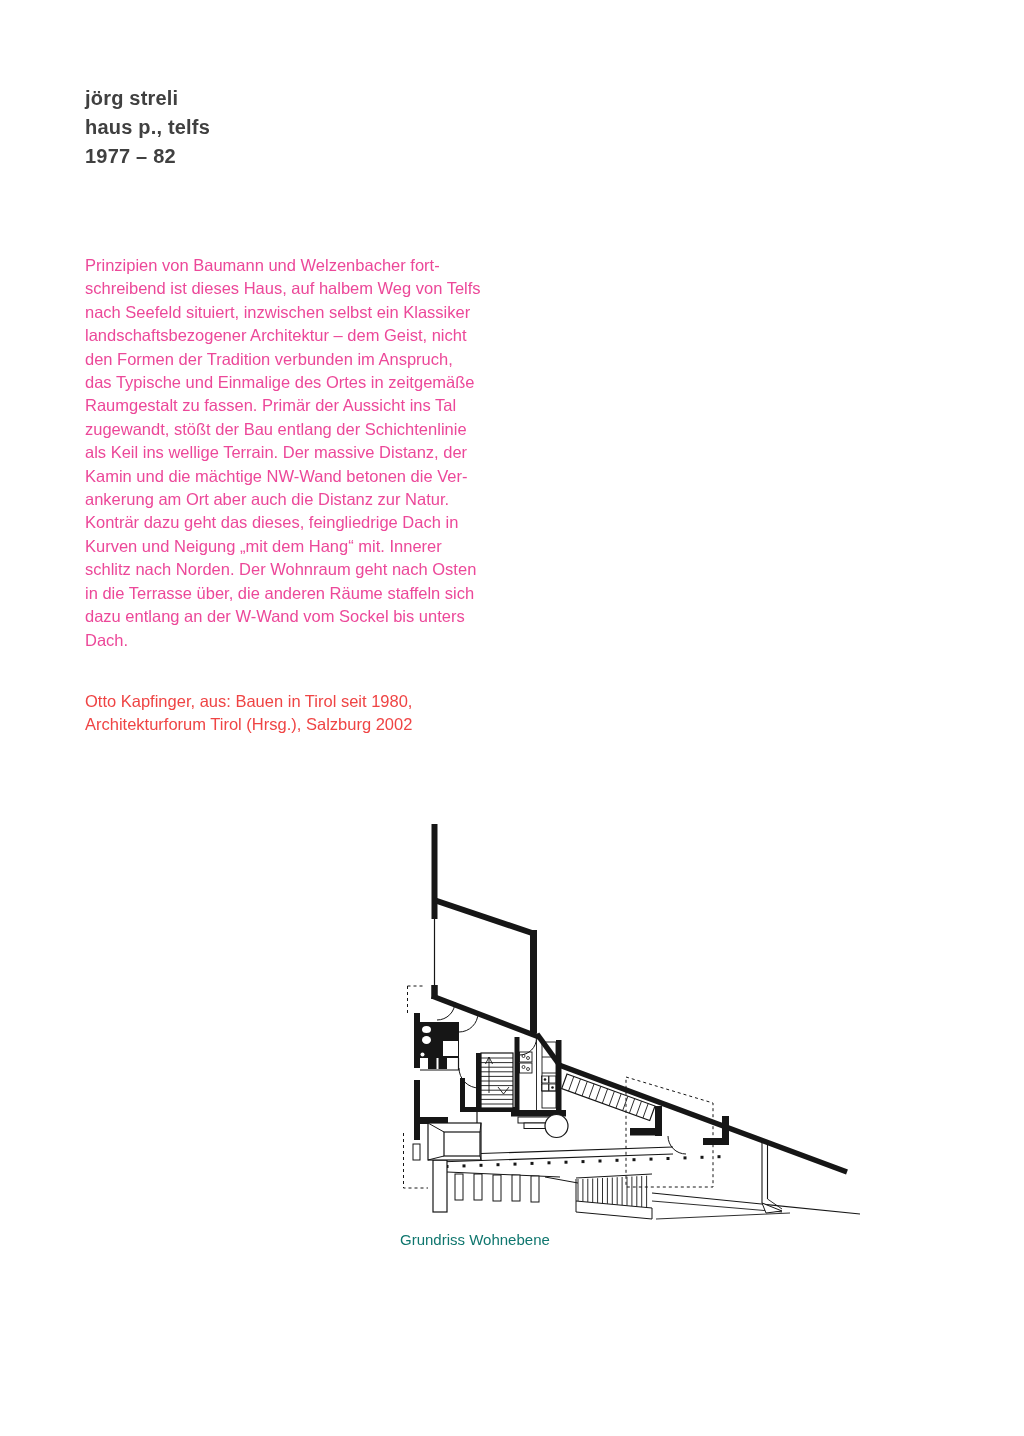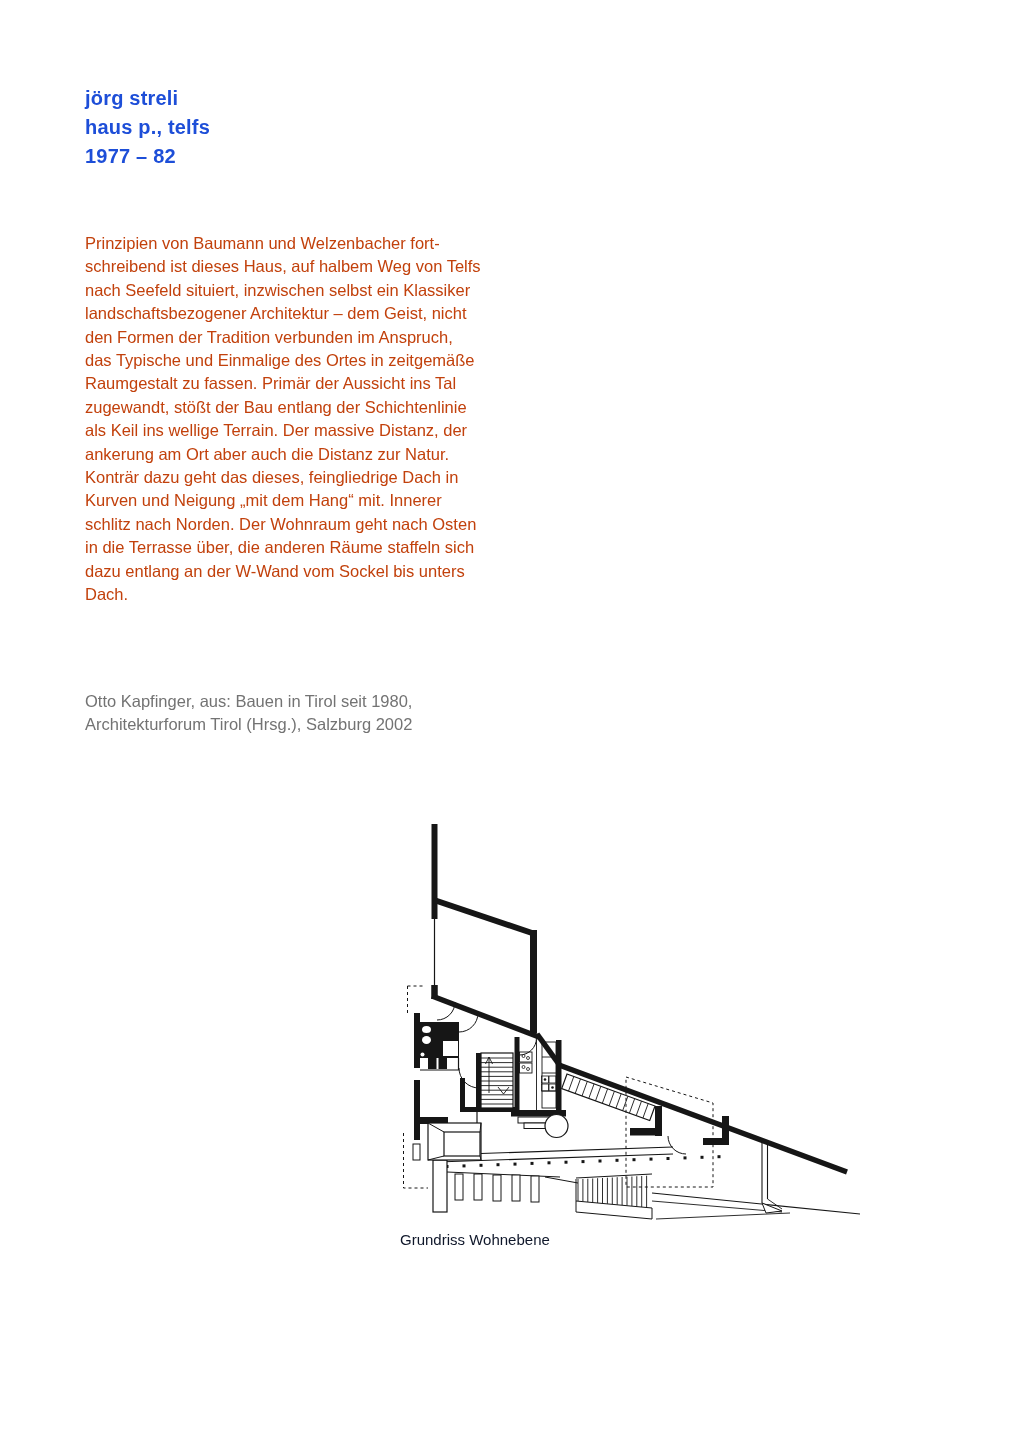--- a/index.html
+++ b/index.html
@@ -2,24 +2,24 @@
 <html><head>
 <meta charset="utf-8">
 <style>
   html,body{margin:0;padding:0;}
   body{
     width:1024px;height:1436px;position:relative;background:#ffffff;
     font-family:"Liberation Sans","DejaVu Sans",sans-serif;
     color:#333332;overflow:hidden;
   }
   .abs{position:absolute;}
-  .title-block{left:85px;top:84px;font-size:20px;line-height:29px;font-weight:bold;color:#1d4ed8;letter-spacing:.2px;}
-  .body-block{left:85px;top:232px;font-size:16.5px;line-height:23.4px;color:#c2410c;white-space:nowrap;}
-  .citation-block{left:85px;top:690px;font-size:16.5px;line-height:23.4px;color:#737373;white-space:nowrap;}
-  .caption{left:400px;top:1231px;font-size:15px;color:#0f172a;}
+  .title-block{left:85px;top:84px;font-size:20px;line-height:29px;font-weight:bold;color:#404040;letter-spacing:.2px;}
+  .body-block{left:85px;top:254px;font-size:16.5px;line-height:23.4px;color:#ec4899;white-space:nowrap;}
+  .citation-block{left:85px;top:690px;font-size:16.5px;line-height:23.4px;color:#ef4444;white-space:nowrap;}
+  .caption{left:400px;top:1231px;font-size:15px;color:#0f766e;}
   .plan{left:398px;top:820px;}
   .ln{fill:none;stroke:#161616;}
   .w{fill:#161616;stroke:none;}
   .wh{fill:#ffffff;stroke:#161616;}
   .whn{fill:#ffffff;stroke:none;}
   .dash{fill:none;stroke:#161616;stroke-width:1;stroke-dasharray:3,3;}
 </style>
 </head>
 <body>
 
@@ -32,20 +32,21 @@
 <div class="abs body-block">
   <div>Prinzipien von Baumann und Welzenbacher fort-</div>
   <div>schreibend ist dieses Haus, auf halbem Weg von Telfs</div>
   <div>nach Seefeld situiert, inzwischen selbst ein Klassiker</div>
   <div>landschaftsbezogener Architektur – dem Geist, nicht</div>
   <div>den Formen der Tradition verbunden im Anspruch,</div>
   <div>das Typische und Einmalige des Ortes in zeitgemäße</div>
   <div>Raumgestalt zu fassen. Primär der Aussicht ins Tal</div>
   <div>zugewandt, stößt der Bau entlang der Schichtenlinie</div>
   <div>als Keil ins wellige Terrain. Der massive Distanz, der</div>
+  <div>Kamin und die mächtige NW-Wand betonen die Ver-</div>
   <div>ankerung am Ort aber auch die Distanz zur Natur.</div>
   <div>Konträr dazu geht das dieses, feingliedrige Dach in</div>
   <div>Kurven und Neigung „mit dem Hang“ mit. Innerer</div>
   <div>schlitz nach Norden. Der Wohnraum geht nach Osten</div>
   <div>in die Terrasse über, die anderen Räume staffeln sich</div>
   <div>dazu entlang an der W-Wand vom Sockel bis unters</div>
   <div>Dach.</div>
 </div>
 
 <div class="abs citation-block">

